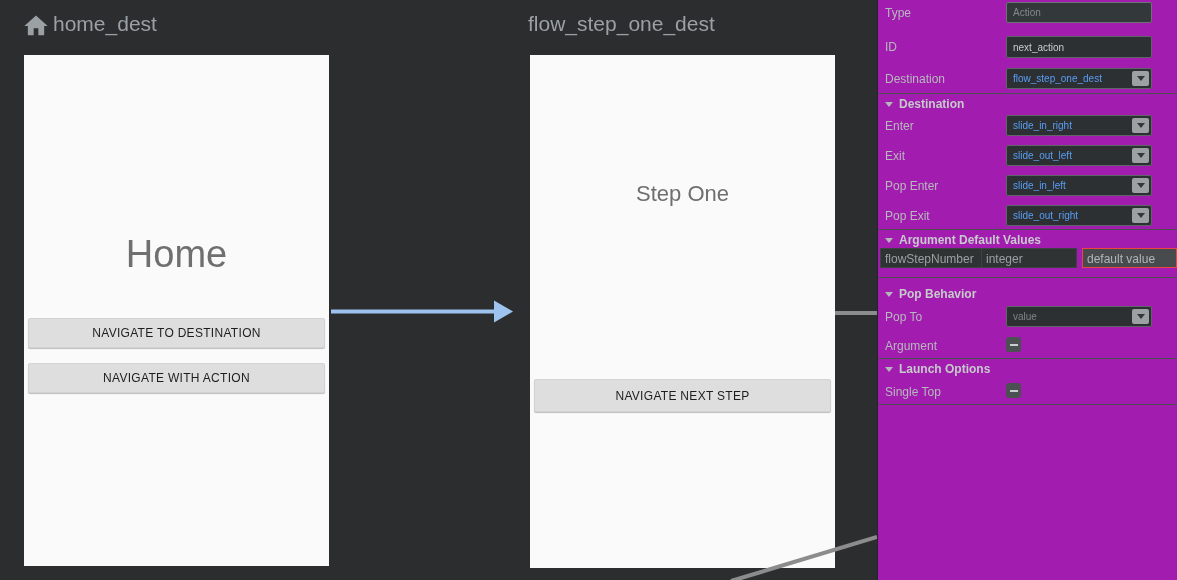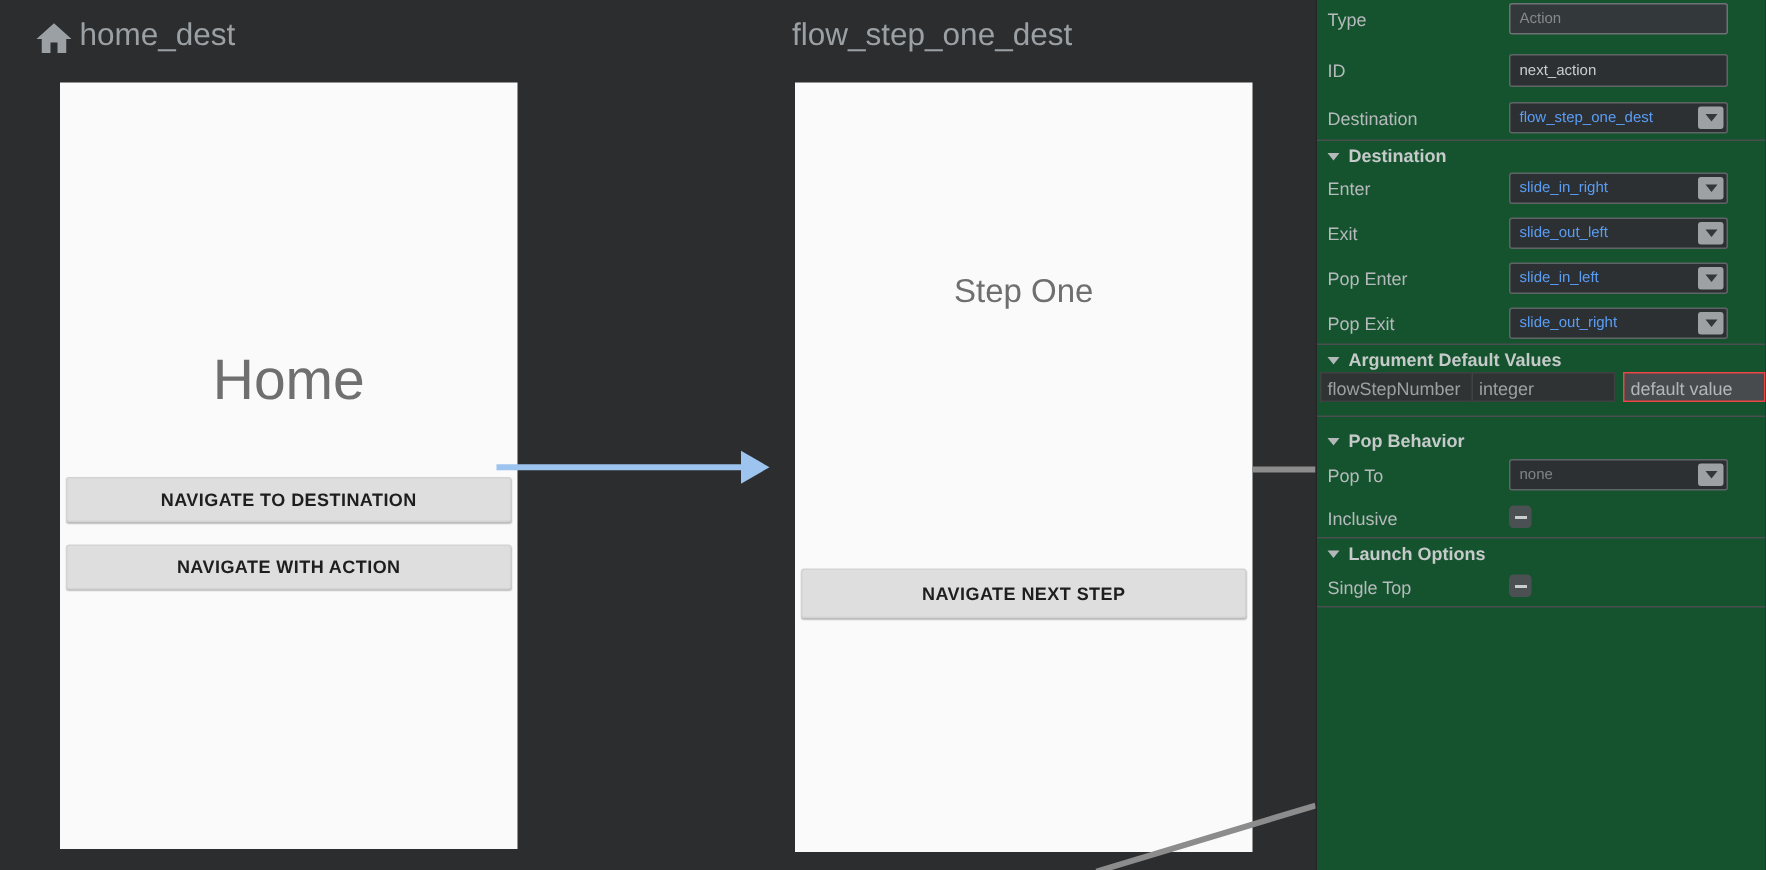--- a/index.html
+++ b/index.html
@@ -6,40 +6,40 @@
   body{
     width:1177px;height:580px;position:relative;overflow:hidden;
     background:#2c2d2f;
     font-family:"Liberation Sans","DejaVu Sans",sans-serif;
   }
   
   .canvas{position:absolute;left:0;top:0;width:877px;height:580px;}
   .dest-header{position:absolute;top:12px;font-size:21px;color:#9aa0a4;white-space:nowrap;}
   .home-icon{position:absolute;left:22px;top:12px;width:28px;height:28px;fill:#9aa0a4;}
   .screen{position:absolute;background:#fafafa;z-index:1;}
-  .screen-home{left:40px;top:55px;width:305px;height:511px;}
+  .screen-home{left:24px;top:55px;width:305px;height:511px;}
   .screen-step{left:530px;top:55px;width:305px;height:513px;}
   .screen-title{position:absolute;left:0;width:100%;text-align:center;color:#6f6f6f;}
   .title-home{top:178px;font-size:38px;}
   .title-step{top:126px;font-size:22px;}
   .abtn{
     position:absolute;left:4px;right:4px;height:28px;
     background:#dedede;border:1px solid #d3d3d3;border-radius:2px;
     box-shadow:0 1px 1px rgba(0,0,0,0.25);
     display:flex;align-items:center;justify-content:center;
-    font-size:12px;font-weight:bold;letter-spacing:.3px;color:#1e1e1e;white-space:nowrap;
+    font-size:12px;font-weight:normal;letter-spacing:.3px;color:#1e1e1e;white-space:nowrap;
   }
   .btn-h1{top:263px;}
   .btn-h2{top:308px;}
   .btn-s1{top:324px;height:31px;}
   .overlay{position:absolute;left:0;top:0;z-index:3;pointer-events:none;}
   
   .panel{
     position:absolute;left:877px;top:0;width:300px;height:580px;
-    background:#14532d;border-left:1px solid #232527;box-sizing:border-box;
+    background:#a21caf;border-left:1px solid #232527;box-sizing:border-box;
   }
   .plabel{position:absolute;left:7px;font-size:12px;color:#b6babc;white-space:nowrap;}
   .pfield{
     position:absolute;left:128px;width:146px;height:21px;box-sizing:border-box;
     background:#2c3032;border:1px solid #5f6466;border-radius:2px;
     font-size:10px;color:#c9cdce;display:flex;align-items:center;
     padding:0 2px 0 6px;white-space:nowrap;overflow:hidden;
   }
   .pfield.disabled{background:#33383a;border-color:#6e7274;color:#85898b;}
   .dval{flex:1;overflow:hidden;}
@@ -161,27 +161,27 @@
     <div class="argcell arg-name">flowStepNumber</div>
     <div class="argcell arg-type">integer</div>
     <div class="argcell arg-default">default value</div>
   </div>
 
   <div class="sep" style="top:277px;"></div>
   <div class="sec-header" style="top:287px;"><span class="sec-tri"></span><span>Pop Behavior</span></div>
 
   <div class="plabel" style="top:310px;">Pop To</div>
   <div class="pfield" style="top:306px;">
-    <span class="dval grayval">none</span>
+    <span class="dval grayval">value</span>
     <span class="arrow-btn">
         <span class="tri"></span>
       </span>
   </div>
 
-  <div class="plabel" style="top:339px;">Inclusive</div>
+  <div class="plabel" style="top:339px;">Argument</div>
   <div class="checkbox" style="top:337px;">
     <span class="dash"></span>
   </div>
 
   <div class="sep" style="top:358px;"></div>
   <div class="sec-header" style="top:362px;"><span class="sec-tri"></span><span>Launch Options</span></div>
 
   <div class="plabel" style="top:385px;">Single Top</div>
   <div class="checkbox" style="top:383px;">
     <span class="dash"></span>

